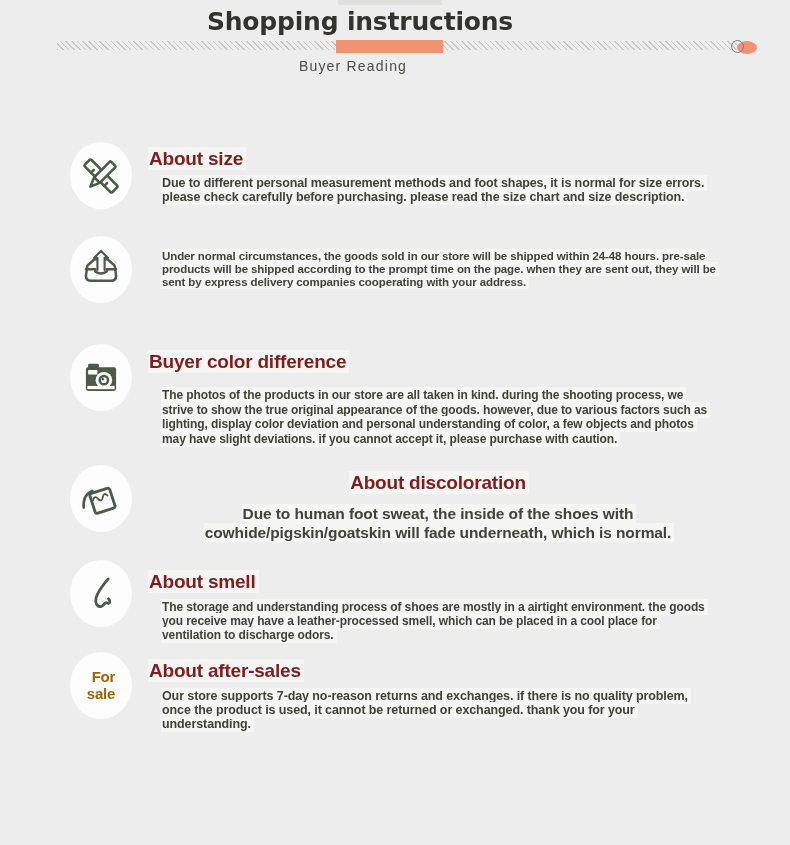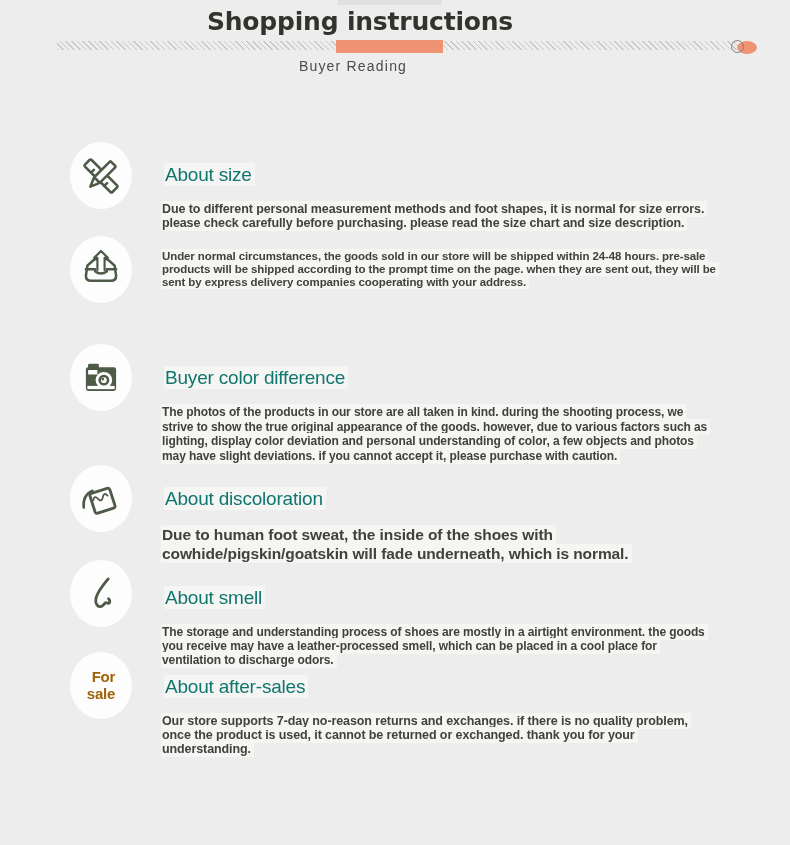--- a/index.html
+++ b/index.html
@@ -53,42 +53,42 @@
   
   .section{position:absolute;left:70px;width:660px;}
   .icon-circle{
     position:absolute;left:0;top:0;width:62px;height:67px;border-radius:50%;
     background:#fdfdfd;
     display:flex;align-items:center;justify-content:center;
   }
   .icon-circle svg{display:block;}
   .content{margin-left:78px;}
   .section h2{
-    margin:16px;font-size:19px;line-height:22px;font-weight:400;
-    color:#0f766e;letter-spacing:-0.2px;
+    margin:0;font-size:19px;line-height:22px;font-weight:700;
+    color:#7f1d1d;letter-spacing:-0.2px;
   }
   .section p{
     margin:13px;font-weight:700;color:#41423b;letter-spacing:-0.1px;
   }
   .hl{
     background:#f5f5f3;
     box-decoration-break:clone;-webkit-box-decoration-break:clone;
     padding:1px 3px 1px 1px;
   }
 
   .s1{top:142px;} .s1 .content{padding-top:6px;}
   .s1 p{margin-top:6px;font-size:12.5px;line-height:14.2px;max-width:578px;}
 
   .s2{top:236px;} .s2 .content{padding-top:9px;}
   .s2 p{margin-top:5px;font-size:11.5px;line-height:13px;max-width:585px;}
 
   .s3{top:344px;} .s3 .content{padding-top:7px;}
   .s3 p{margin-top:15px;font-size:12px;line-height:14.6px;max-width:578px;}
 
-  .s4{top:465px;} .s4 .content{padding-top:7px;}
+  .s4{top:465px;text-align:center;} .s4 .content{padding-top:7px;}
   .s4 p{margin-top:11px;font-size:15.5px;line-height:18.5px;max-width:565px;}
 
   .s5{top:560px;} .s5 .content{padding-top:11px;}
   .s5 p{margin-top:7px;font-size:12px;line-height:14.2px;max-width:578px;}
 
   .s6{top:652px;} .s6 .content{padding-top:8px;}
   .s6 p{margin-top:7px;font-size:12.5px;line-height:14.2px;max-width:578px;}
 
   .for-sale-text{
     font-size:15px;line-height:16.5px;font-weight:700;

